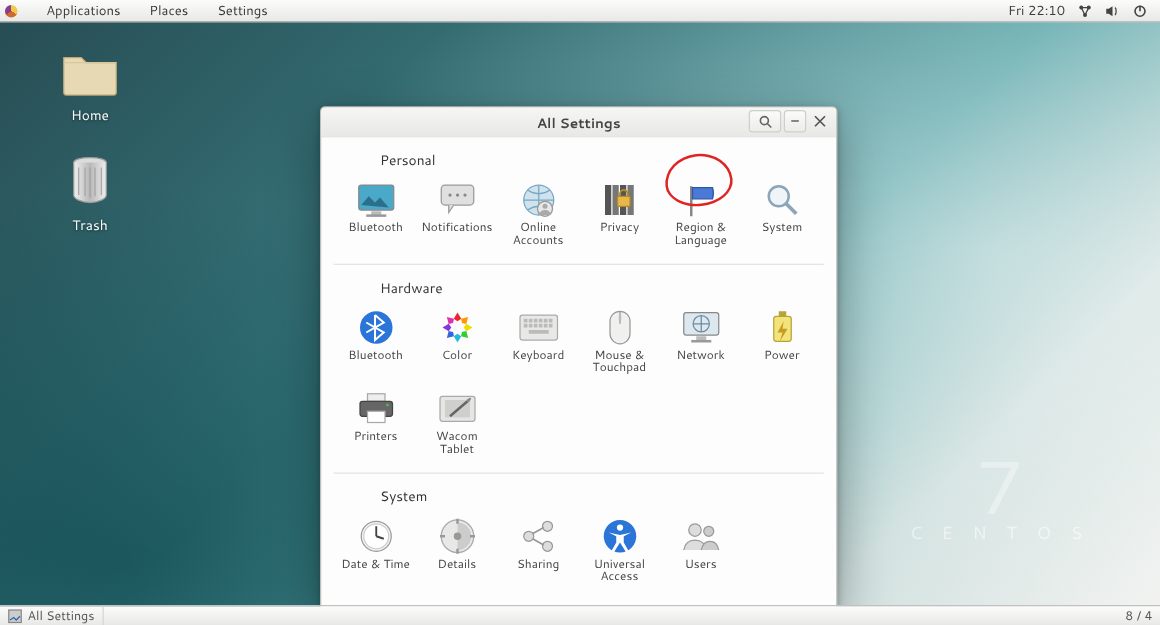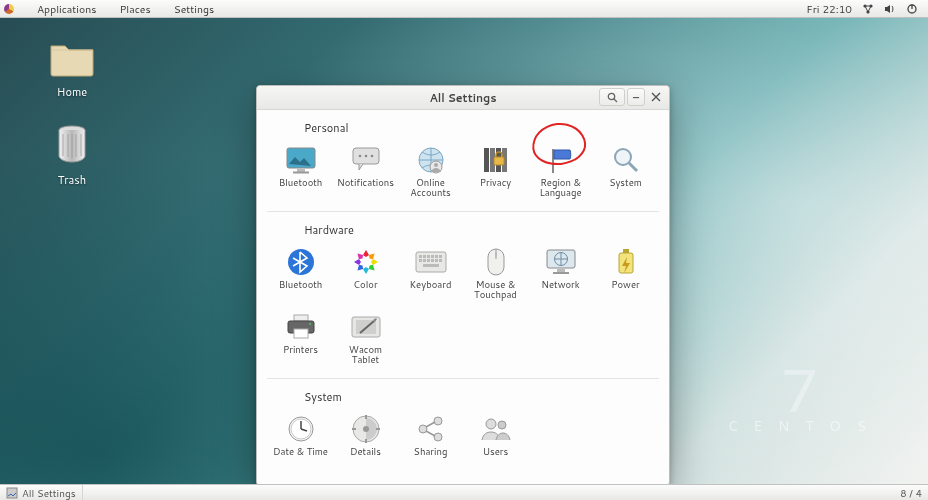--- a/index.html
+++ b/index.html
@@ -406,20 +406,30 @@
             <svg width="30" height="30" viewBox="0 0 30 30">
               <circle cx="7" cy="15" r="4" fill="#ddd" stroke="#999"></circle>
               <circle cx="22" cy="7" r="4" fill="#ddd" stroke="#999"></circle>
               <circle cx="22" cy="23" r="4" fill="#ddd" stroke="#999"></circle>
               <path d="M10 13l9-5M10 17l9 5" stroke="#999" stroke-width="1.5"></path>
             </svg>
           </div>
         <div class="ilabel">Sharing</div>
       </div>
 
+      <div class="item">
+        <div class="icon-slot">
+            <svg width="30" height="30" viewBox="0 0 30 30">
+              <circle cx="15" cy="15" r="13" fill="#2b74d8"></circle>
+              <circle cx="15" cy="8" r="2.5" fill="#fff"></circle>
+              <path d="M6 12l9 2 9-2-6 3v5l4 7-2 1-5-8-5 8-2-1 4-7v-5z" fill="#fff"></path>
+            </svg>
+          </div>
+        <div class="ilabel">Universal Access</div>
+      </div>
 
       <div class="item">
         <div class="icon-slot">
             <svg width="32" height="26" viewBox="0 0 32 26">
               <circle cx="11" cy="8" r="5" fill="#ddd" stroke="#999"></circle>
               <path d="M2 24c1-6 5-8 9-8s8 2 9 8" fill="#ddd" stroke="#999"></path>
               <circle cx="22" cy="9" r="4" fill="#ccc" stroke="#999"></circle>
               <path d="M16 24c1-5 4-7 7-7s6 2 7 7" fill="#ccc" stroke="#999"></path>
             </svg>
           </div>

